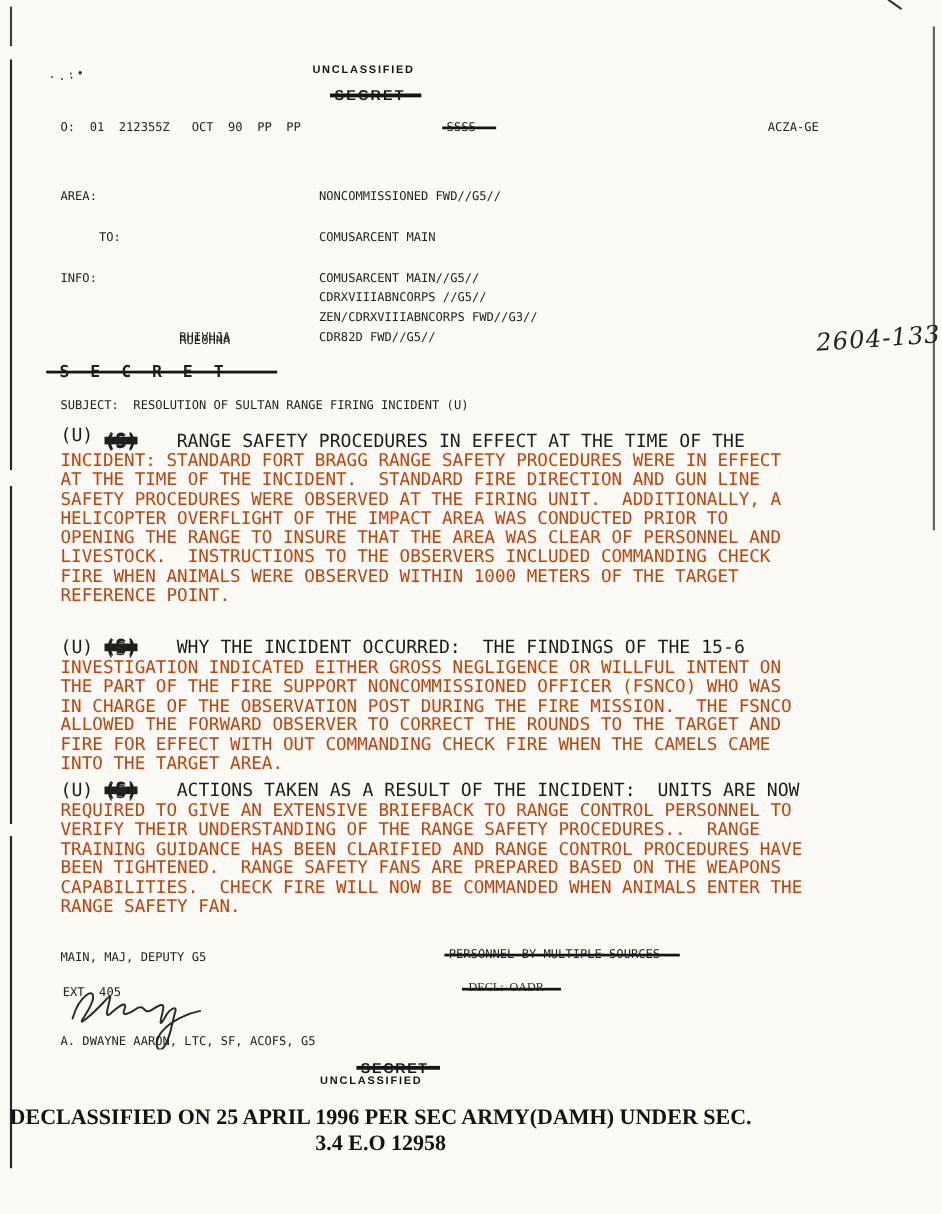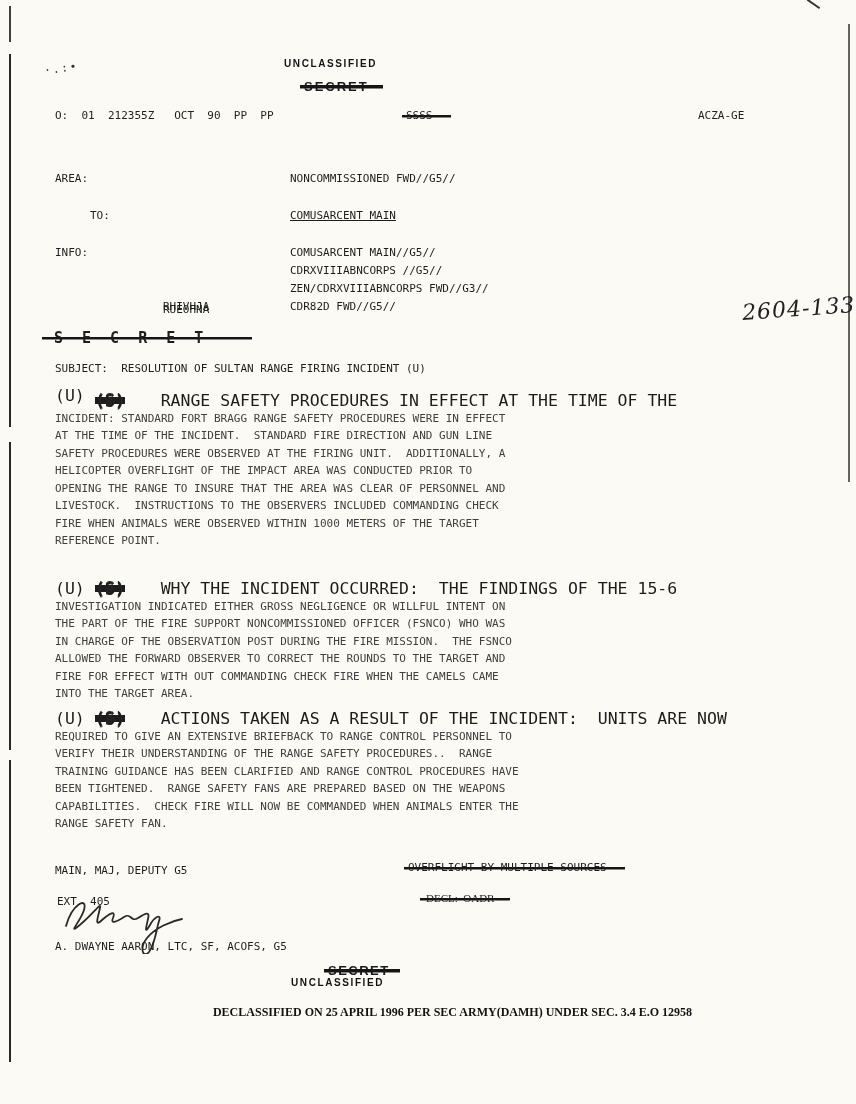--- a/index.html
+++ b/index.html
@@ -36,21 +36,21 @@
     background-position: 0 50%;
     background-repeat: no-repeat;
     filter: blur(0.3px);
   }
 
   .para { position:absolute; left:55px; width:730px; }
   .para-first { white-space:normal; height:17.5px; font-size:16.5px; line-height:17.5px; }
   .u-marker { white-space:pre; }
   .raised { position:relative; top:-5px; display:inline-block; }
   .first-text { white-space:pre;padding-left:24px; }
-  .para-body { margin:0; font-family:"DejaVu Sans Mono", monospace; font-size:11px; line-height:17.5px; white-space:pre; color:#404040; }
+  .para-body { margin:0; font-family:"DejaVu Sans Mono", monospace; font-size:16px; line-height:17.5px; white-space:pre; color:#c2410c; }
 
   .edge-left-dash { left:9px; top:6px; width:2px; height:36px; background:#111; opacity:.8; }
   .edge-left {
     left:9px; top:54px; width:2px; height:1008px; opacity:.9;
     background: linear-gradient(#111 0 37%, transparent 37% 38.5%, #111 38.5% 69%, transparent 69% 70%, #111 70% 100%);
   }
   .edge-right { left:848px; top:24px; width:2px; height:458px; background:#222; opacity:.7; }
   .corner-tick { left:806px; top:3px; width:15px; height:2px; background:#333; transform:rotate(35deg); }
   .specks { left:44px; top:62px; font-size:11px; color:#333; letter-spacing:2px; transform:rotate(-8deg); }
 
@@ -74,21 +74,21 @@
   <div class="abs sans banner" style="left:284px; top:58px;">UNCLASSIFIED</div>
   <div class="abs sans smudge strike-bar strike-thick" style="left:300px; top:79px; font-size:13px; letter-spacing:2px; padding:0 14px 0 4px;">SECRET</div>
 
   <div class="abs mono" style="left:55px; top:107px;">O:  01  212355Z   OCT  90  PP  PP</div>
   <div class="abs mono strike-bar" style="left:402px; top:107px; padding:0 18px 0 4px;">SSSS</div>
   <div class="abs mono" style="left:698px; top:107px;">ACZA-GE</div>
 
   <div class="abs mono" style="left:55px; top:170px;">AREA:</div>
   <div class="abs mono" style="left:290px; top:170px;">NONCOMMISSIONED FWD//G5//</div>
   <div class="abs mono" style="left:55px; top:207px;margin-left:35px;">TO:</div>
-  <div class="abs mono" style="left:290px; top:207px;text-decoration:underline;">COMUSARCENT MAIN</div>
+  <div class="abs mono" style="left:290px; top:207px;">COMUSARCENT MAIN</div>
   <div class="abs mono" style="left:55px; top:244px;">INFO:</div>
   <div class="abs mono" style="left:290px; top:244px;">COMUSARCENT MAIN//G5//</div>
   <div class="abs mono" style="left:163px; top:262px;margin-top:39px;">RUEOHNA</div>
   <div class="abs mono" style="left:290px; top:262px;">CDRXVIIIABNCORPS //G5//</div>
   <div class="abs mono" style="left:290px; top:280px;text-align:center;">ZEN/CDRXVIIIABNCORPS FWD//G3//</div>
   <div class="abs mono" style="left:163px; top:298px;">RHIVHJA</div>
   <div class="abs mono" style="left:290px; top:298px;">CDR82D FWD//G5//</div>
 
   <div class="abs handwrote" style="left:742px; top:296px;">2604-133</div>
 
@@ -122,29 +122,29 @@
     <div class="para-first"><span class="u-marker">(U)</span><span class="scribble">(S)</span><span class="first-text">ACTIONS TAKEN AS A RESULT OF THE INCIDENT:  UNITS ARE NOW</span></div>
     <pre class="para-body">REQUIRED TO GIVE AN EXTENSIVE BRIEFBACK TO RANGE CONTROL PERSONNEL TO
 VERIFY THEIR UNDERSTANDING OF THE RANGE SAFETY PROCEDURES..  RANGE
 TRAINING GUIDANCE HAS BEEN CLARIFIED AND RANGE CONTROL PROCEDURES HAVE
 BEEN TIGHTENED.  RANGE SAFETY FANS ARE PREPARED BASED ON THE WEAPONS
 CAPABILITIES.  CHECK FIRE WILL NOW BE COMMANDED WHEN ANIMALS ENTER THE
 RANGE SAFETY FAN.</pre>
   </div>
 
   <div class="abs mono" style="left:55px; top:862px;">MAIN, MAJ, DEPUTY G5</div>
-  <div class="abs mono strike-bar" style="left:404px; top:859px; padding:0 18px 0 4px;">OVERFLIGHT BY MULTIPLE SOURCES</div>
+  <div class="abs mono strike-bar" style="left:404px; top:859px; padding:0 18px 0 4px;">PERSONNEL BY MULTIPLE SOURCES</div>
 
   <div class="abs mono" style="left:57px; top:893px;">EXT  405</div>
   <div class="abs mono strike-bar" style="left:420px; top:890px; padding:0 16px 0 6px;font-family:Liberation Serif, serif;">DECL:  OADR</div>
 
   <svg class="sig-svg" width="150" height="68" viewBox="0 0 150 68">
     <path d="M8 40 C 14 18, 30 10, 26 24 C 23 34, 12 46, 18 42 C 34 30, 44 14, 42 22 C 40 31, 36 42, 44 34 C 52 27, 58 24, 55 32 C 52 39, 60 35, 66 31 C 74 26, 72 37, 80 32 C 88 27, 92 25, 90 33 C 88 42, 86 49, 92 39 C 96 31, 104 27, 101 35 C 98 45, 97 58, 91 66 C 85 73, 81 62, 89 52 C 97 42, 113 35, 124 33" fill="none" stroke="#2a2a2a" stroke-width="1.8" stroke-linecap="round"></path>
   </svg>
 
   <div class="abs mono" style="left:55px; top:938px;">A. DWAYNE AARON, LTC, SF, ACOFS, G5</div>
 
   <div class="abs sans smudge strike-bar strike-thick" style="left:324px; top:963px; font-size:13px; letter-spacing:1.5px; padding:0 10px 0 4px;">SECRET</div>
   <div class="abs sans banner" style="left:291px; top:977px;">UNCLASSIFIED</div>
 
-  <div class="abs serif" style="left:0; top:1005px; width:692px; text-align:right; font-size:12px; font-weight:700; color:#131313;">DECLASSIFIED ON 25 APRIL 1996 PER SEC ARMY(DAMH) UNDER SEC. 3.4 E.O 12958</div>
+  <div class="abs serif" style="left:0; top:1005px; width:692px; text-align:center; font-size:20px; font-weight:700; color:#131313;">DECLASSIFIED ON 25 APRIL 1996 PER SEC ARMY(DAMH) UNDER SEC. 3.4 E.O 12958</div>
 
 </div>
 
 </body></html>

